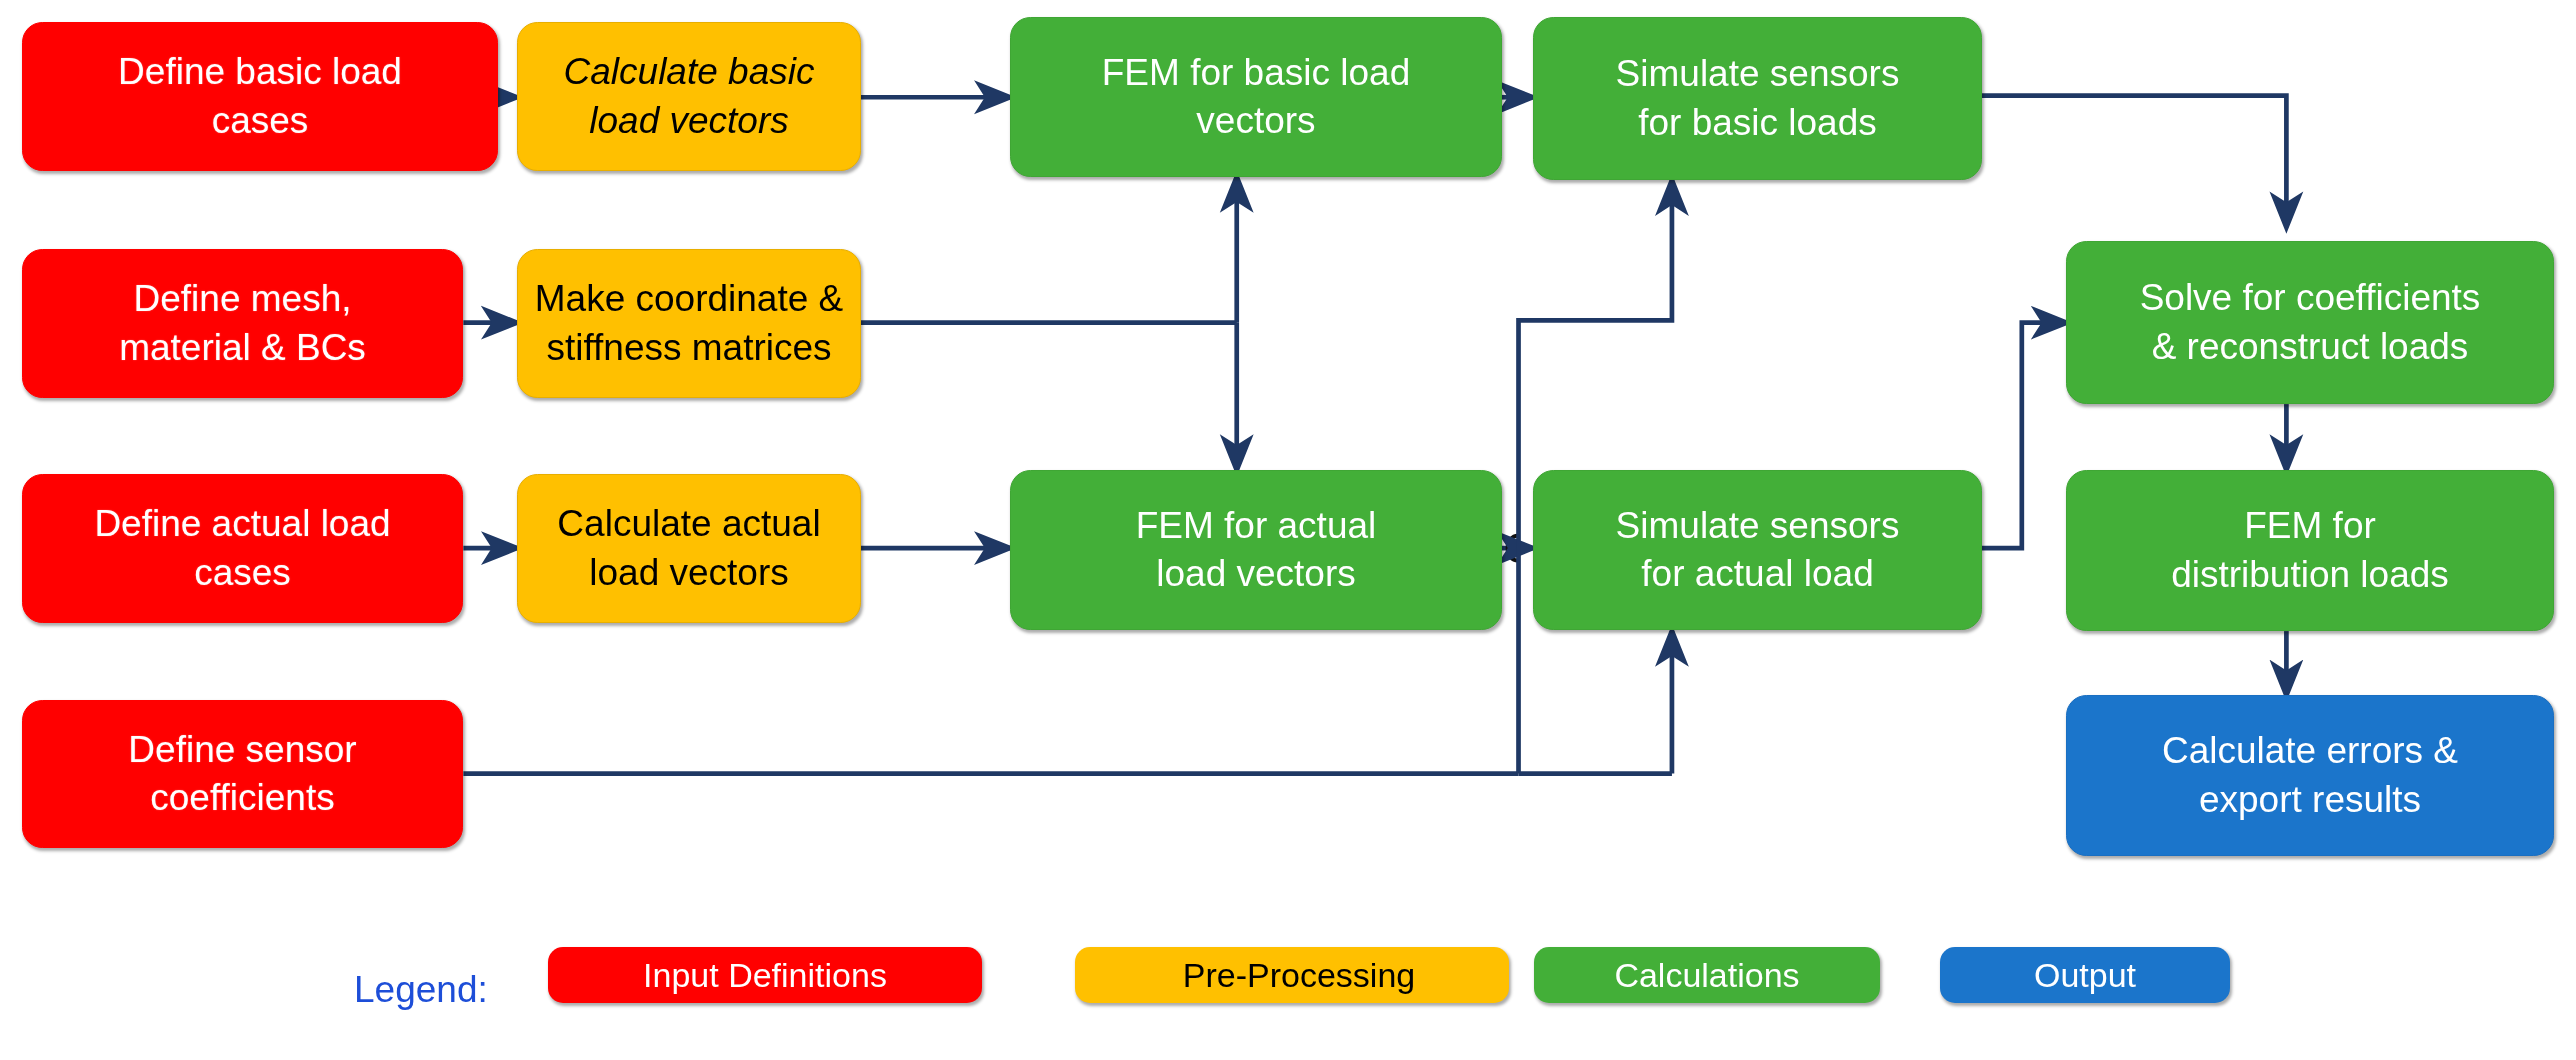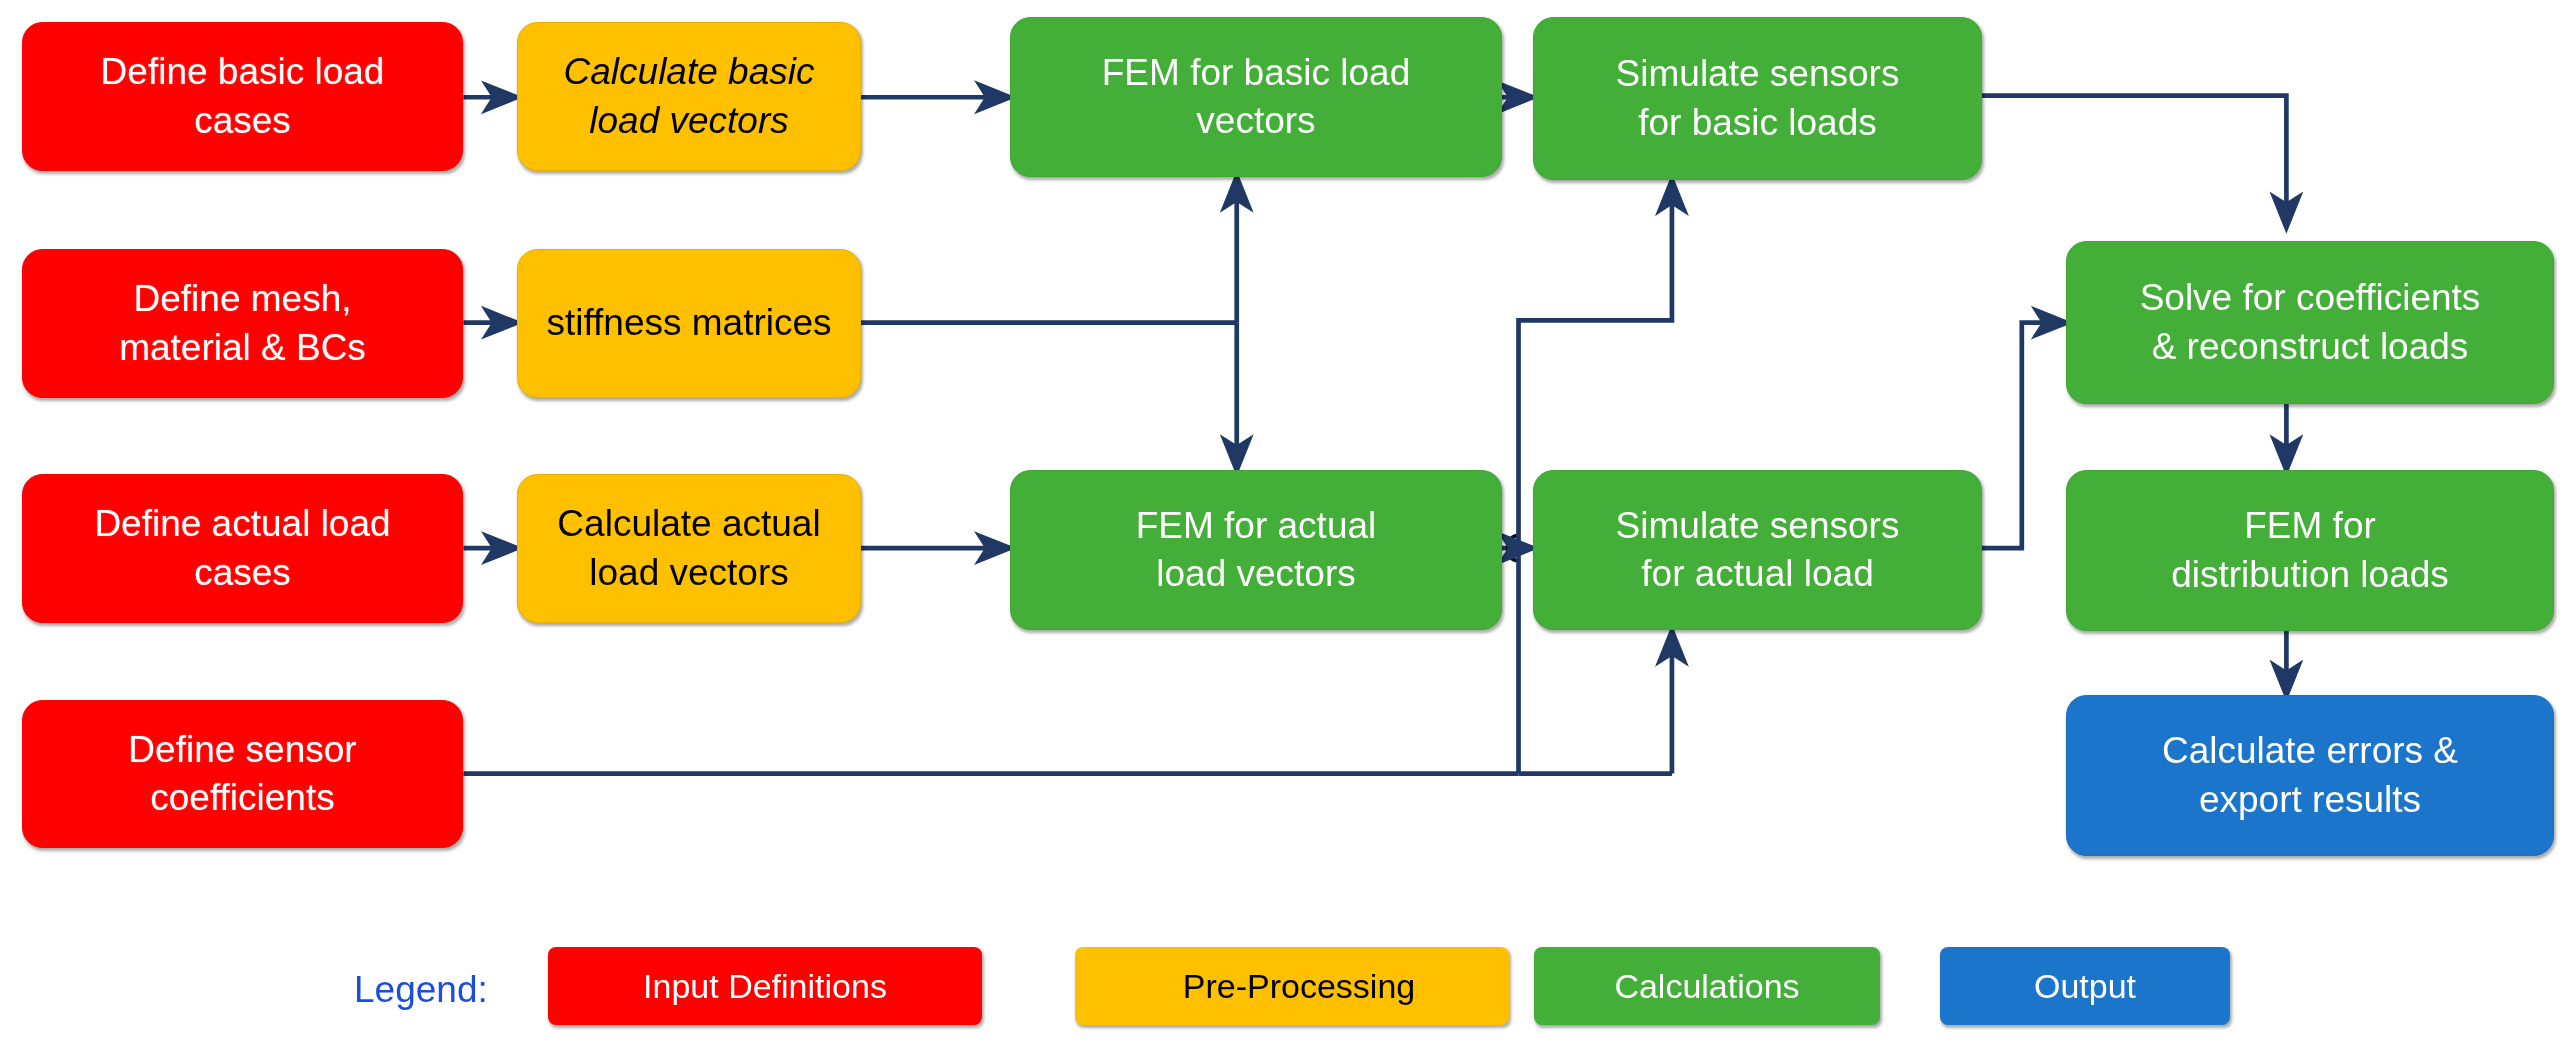--- a/index.html
+++ b/index.html
@@ -75,22 +75,22 @@
     position: absolute;
     left: 354px;
     top: 22px;
     font-size: 37px;
     color: #1d4ed8;
     white-space: nowrap;
   }
   .legend-chip {
     position: absolute;
     top: 0px;
-    height: 78px;
-    border-radius: 8px;
+    height: 56px;
+    border-radius: 15px;
     display: flex;
     align-items: center;
     justify-content: center;
     font-size: 34px;
     box-shadow: 1.6px 2.3px 3.1px rgba(0,0,0,0.33);
     white-space: nowrap;
     box-sizing: border-box;
   }
   .lg-red    { background:#FF0000; color:#ffffff; }
   .lg-yellow { background:#FFC000; color:#000000; }
@@ -137,21 +137,21 @@
       <path d="M 592 988 L 1940 988"></path>
       <path d="M 1940 988 L 1940 409 L 2136 409 L 2136 230" marker-end="url(#ah)"></path>
       <path d="M 2136 988 L 2136 806" marker-end="url(#ah)"></path>
       <path d="M 1940 988 L 2136 988"></path>
 
       <path d="M 2921 516 L 2921 600" marker-end="url(#ah)"></path>
       <path d="M 2921 806 L 2921 888" marker-end="url(#ah)"></path>
     </g>
   </svg>
 
-  <div class="node n-red" style="left:22px; top:22px; width:441px; height:149px;">
+  <div class="node n-red" style="left:22px; top:22px; width:476px; height:149px;">
     <span>
         <span>Define basic load</span>
         <span>cases</span>
       </span>
   </div>
 
   <div class="node n-yellow" style="left:517px; top:22px; width:344px; height:149px;font-style:italic;">
     <span>
         <span>Calculate basic</span>
         <span>load vectors</span>
@@ -174,20 +174,21 @@
 
   <div class="node n-red" style="left:22px; top:249px; width:441px; height:149px;">
     <span>
         <span>Define mesh,</span>
         <span>material &amp; BCs</span>
       </span>
   </div>
 
   <div class="node n-yellow" style="left:517px; top:249px; width:344px; height:149px;">
     <span>
+        <span>Make coordinate &amp;</span>
         <span>stiffness matrices</span>
       </span>
   </div>
 
   <div class="node n-green" style="left:2066px; top:241px; width:488px; height:163px;">
     <span>
         <span>Solve for coefficients</span>
         <span>&amp; reconstruct loads</span>
       </span>
   </div>

